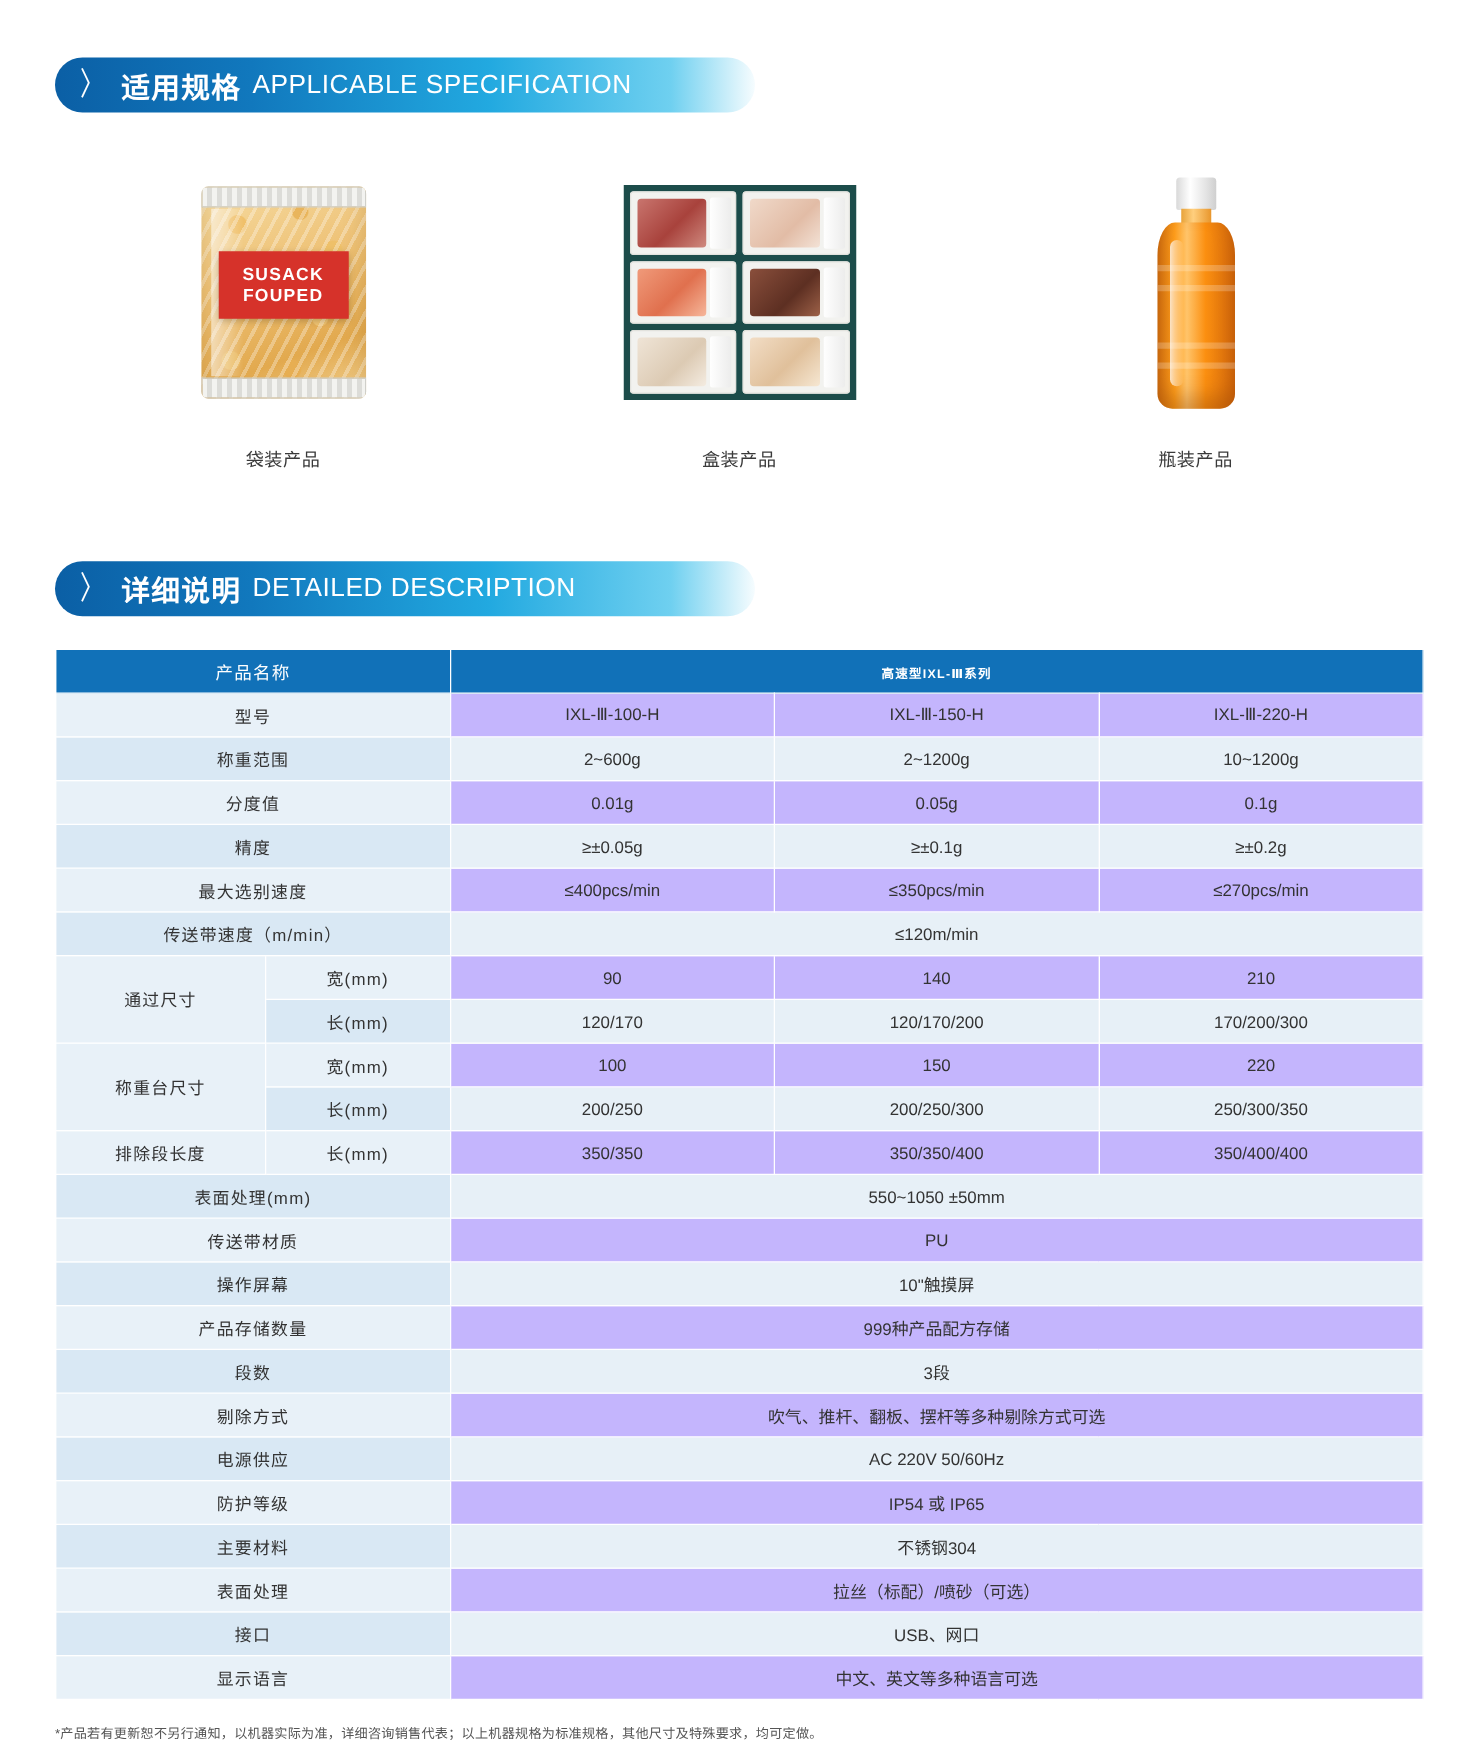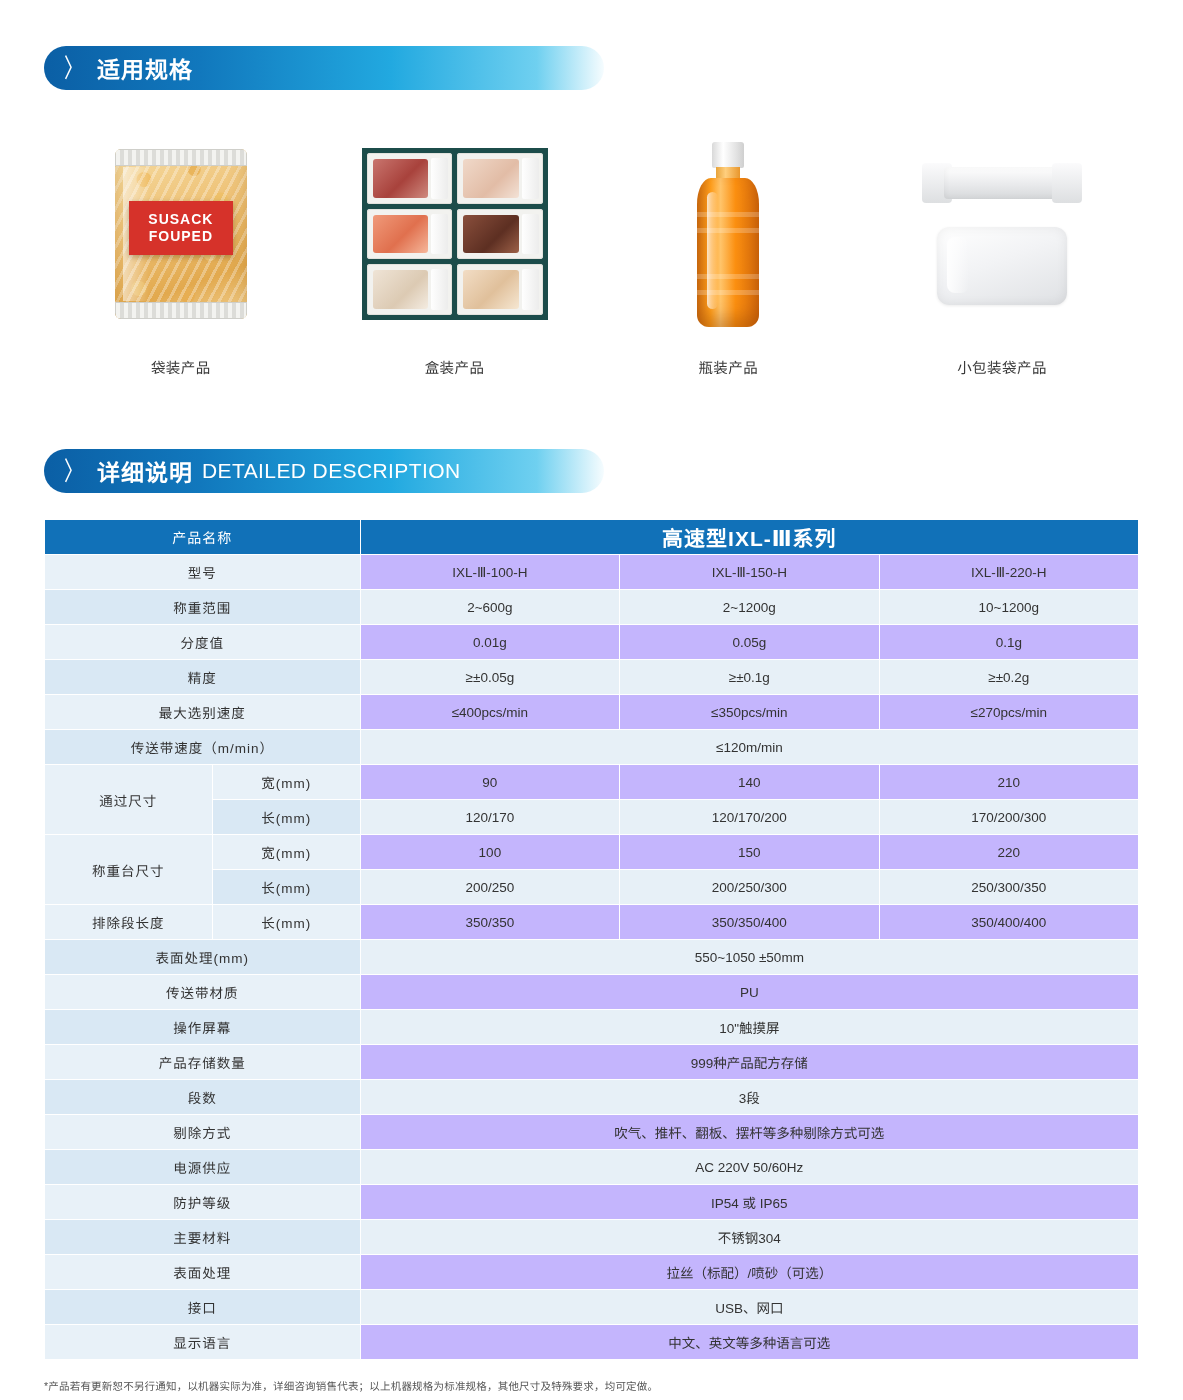--- a/index.html
+++ b/index.html
@@ -253,21 +253,21 @@
     color: #ffffff;
     font-weight: normal;
     font-size: 14px;
     letter-spacing: 1px;
     width: 312px;
   }
   .hdr-right {
     background: #1171b8;
     color: #ffffff;
     font-weight: bold;
-    font-size: 21px;
+    font-size: 10px;
     letter-spacing: 1px;
   }
   .lbl {
     background: #e8f1f8;
     letter-spacing: 1px;
   }
   .lbl.alt { background: #d9e8f4; }
   .val { background: #c4b5fd; }
   .val.alt { background: #e7f0f7; }
   td.lbl-a { width: 167px; font-family: Liberation Mono, monospace; }
@@ -282,20 +282,21 @@
   }
 </style>
 </head>
 <body>
 
 <section id="spec-section">
 
   <div class="section-head">
     <span class="chev">〉</span>
     <span class="cn">适用规格</span>
+    <span class="en">APPLICABLE SPECIFICATION</span>
   </div>
 
   <div class="gallery">
 
     <div class="gal-item">
       <div class="gal-img">
         <div class="bag">
           <div class="bag-gloss"></div>
           <div class="bag-label">
             <span>SUSACK</span>
@@ -347,33 +348,20 @@
             <div class="rib" style="top:34px"></div>
             <div class="rib" style="top:50px"></div>
             <div class="rib" style="top:96px"></div>
             <div class="rib" style="top:112px"></div>
           </div>
         </div>
       </div>
       <div class="gal-cap">瓶装产品</div>
     </div>
 
-    <div class="gal-item">
-      <div class="gal-img">
-        <div class="pouches">
-          <div class="stick">
-            <div class="end l"></div>
-            <div class="mid"></div>
-            <div class="end r"></div>
-          </div>
-          <div class="pillow"></div>
-        </div>
-      </div>
-      <div class="gal-cap">小包装袋产品</div>
-    </div>
 
   </div>
 </section>
 
 <section id="detail-section">
 
   <div class="section-head">
     <span class="chev">〉</span>
     <span class="cn">详细说明</span>
     <span class="en">DETAILED DESCRIPTION</span>

